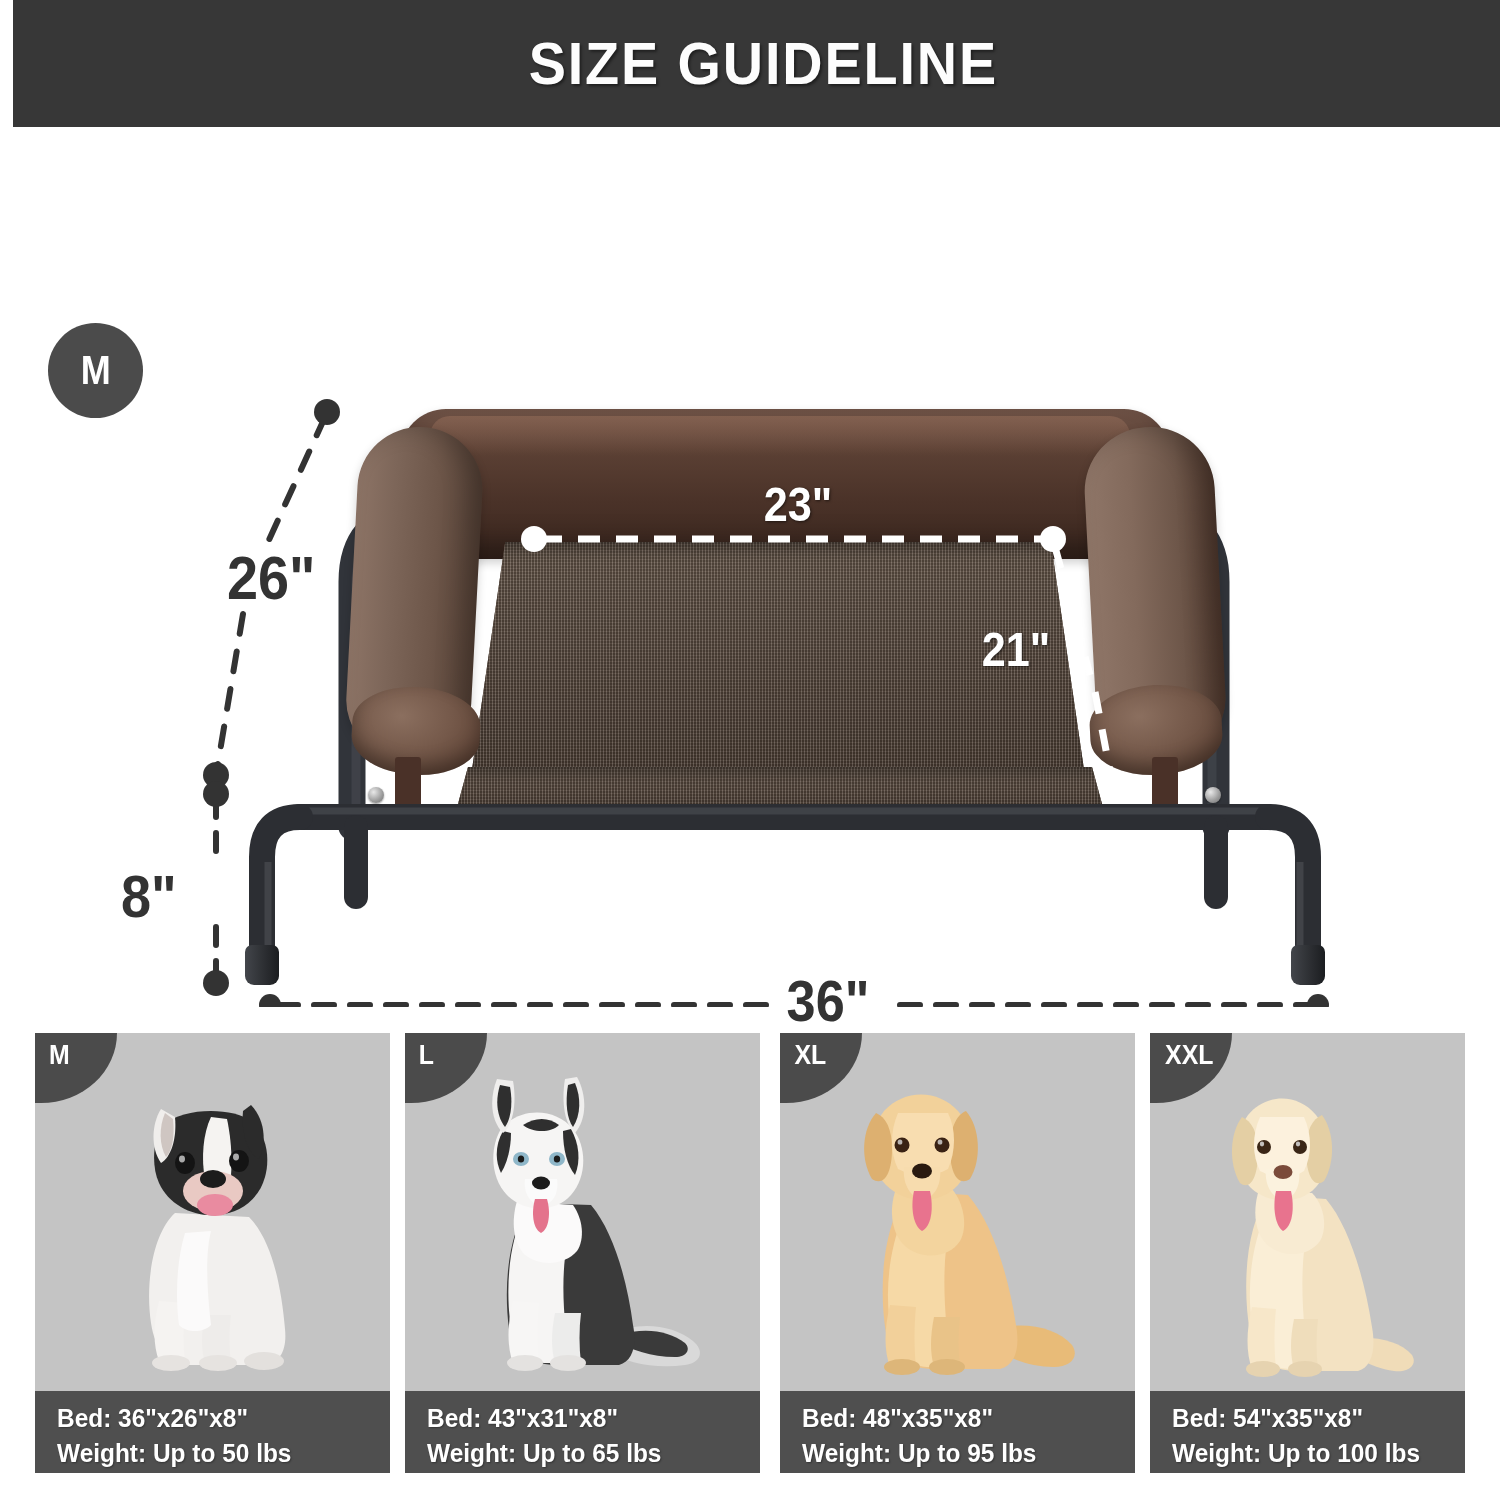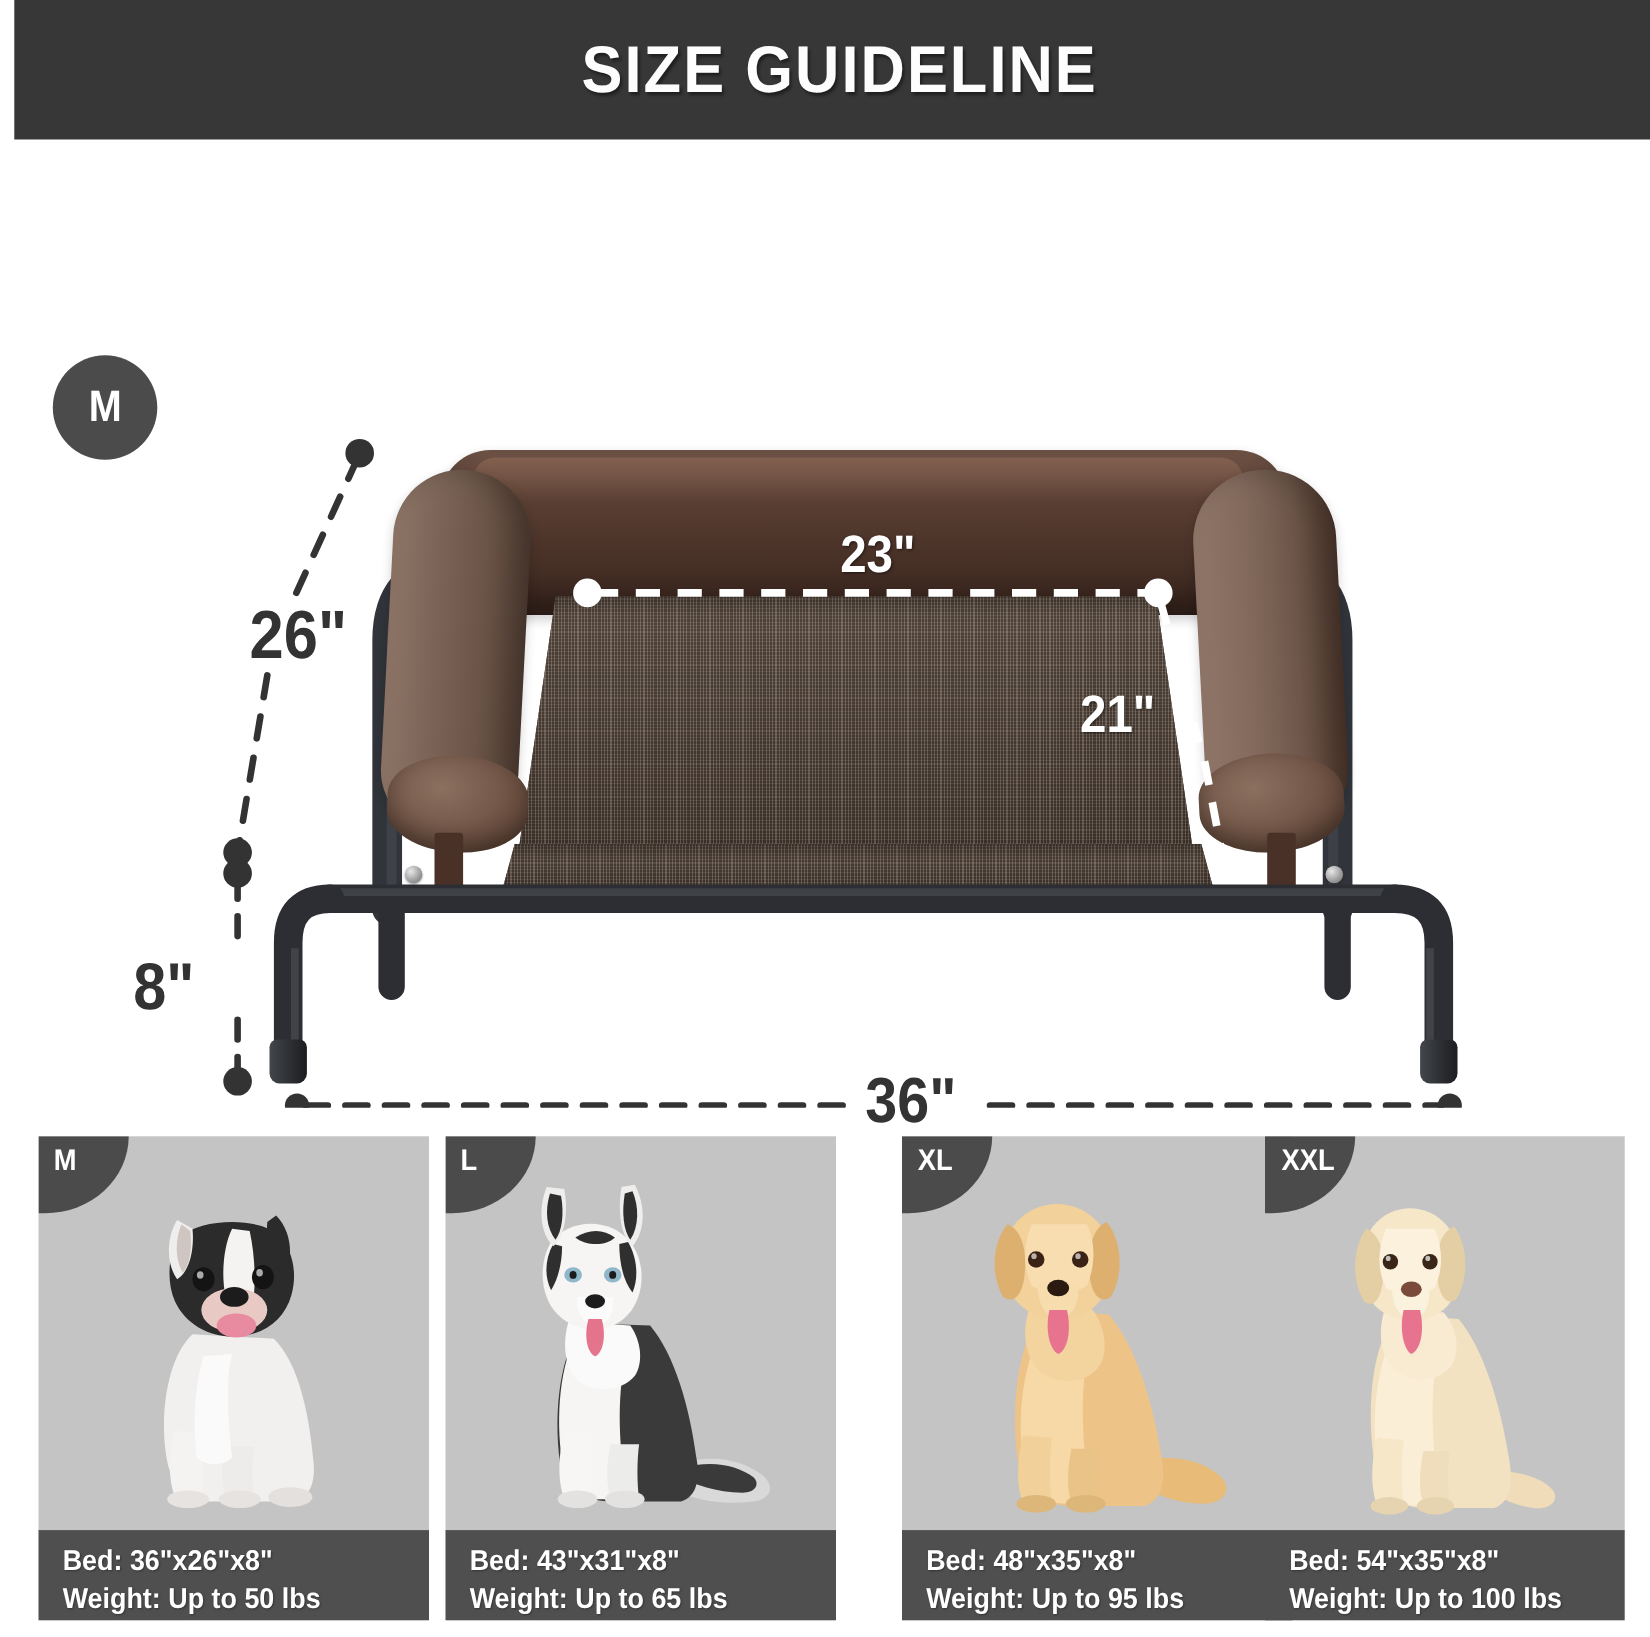--- a/index.html
+++ b/index.html
@@ -295,21 +295,21 @@
           <path d="M130 166 C126 180 128 196 136 200 C144 196 146 180 142 166 Z" fill="#e4738c"></path>
         </g>
       </svg>
     </div>
     <div class="card-caption">
       <div>Bed: 43"x31"x8"</div>
       <div>Weight: Up to 65 lbs</div>
     </div>
   </div>
 
-  <div class="card" style="left:780px;margin-left:40px;">
+  <div class="card" style="left:780px;">
     <div class="card-photo">
       <div class="card-badge">
         <span>XL</span>
       </div>
       <svg viewBox="0 0 355 359" width="355" height="359" style="position:absolute;left:0;top:0;">
         <g>
 
           <path d="M214 296 C244 288 276 294 292 312 C300 324 290 334 274 334 C246 334 222 322 210 312 Z" fill="#e8bb78"></path>
 
           <path d="M128 158 C104 190 98 252 106 300 C112 326 132 336 154 336 L220 336 C236 332 240 314 236 292 C228 240 212 190 188 162 Z" fill="#eec388"></path>
@@ -341,21 +341,21 @@
           <path d="M134 158 C130 176 134 194 142 198 C151 194 154 176 150 158 Z" fill="#e8738e"></path>
         </g>
       </svg>
     </div>
     <div class="card-caption">
       <div>Bed: 48"x35"x8"</div>
       <div>Weight: Up to 95 lbs</div>
     </div>
   </div>
 
-  <div class="card" style="left:1150px;width:315px;padding-left:12px;">
+  <div class="card" style="left:1150px;width:315px;">
     <div class="card-photo">
       <div class="card-badge">
         <span>XXL</span>
       </div>
       <svg viewBox="0 0 315 359" width="315" height="359" style="position:absolute;left:0;top:0;">
         <g>
 
           <path d="M196 306 C224 302 250 308 262 322 C268 332 258 340 244 338 C218 334 202 322 194 314 Z" fill="#f0dcb8"></path>
 
           <path d="M118 162 C96 194 92 252 100 300 C106 328 124 338 146 338 L208 338 C222 334 226 316 222 294 C214 242 198 192 176 166 Z" fill="#f3e2c2"></path>

